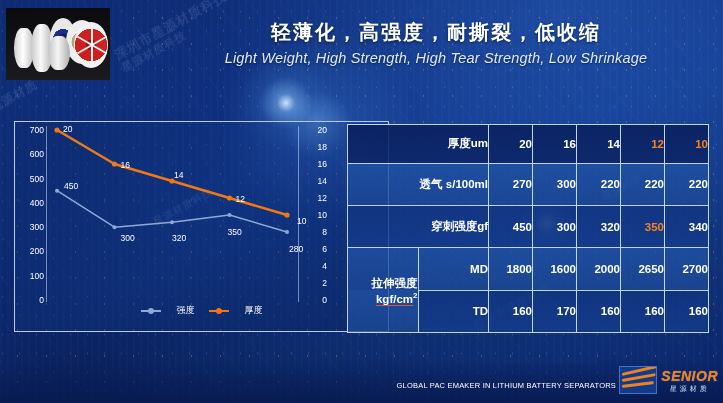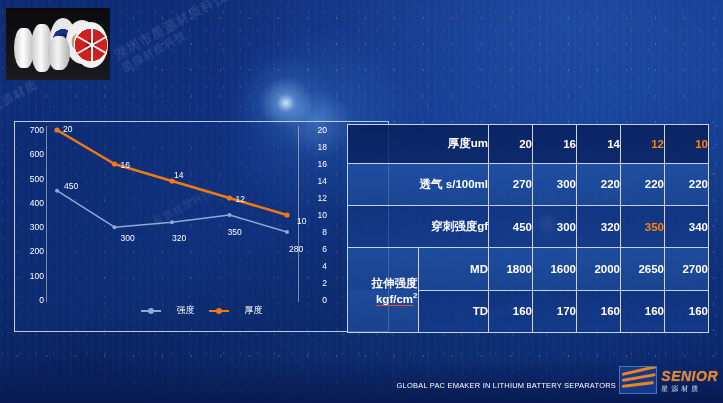--- a/index.html
+++ b/index.html
@@ -119,21 +119,21 @@
   .kgf{position:relative;display:inline-block;}
   .kgf u{text-decoration:none;border-bottom:1px solid #e0533a;}
 
   
   .footer{
     position:absolute;left:0;bottom:0;width:100%;height:44px;
     background:linear-gradient(180deg, rgba(10,33,96,0.0) 0%, rgba(9,30,88,0.55) 40%, rgba(7,25,78,0.85) 100%);
   }
   .f-cn{position:absolute;right:107px;top:8px;color:#ffffff;font-size:9.5px;letter-spacing:1px;}
   .f-en{position:absolute;right:107px;top:22px;color:#ffffff;font-size:7.5px;letter-spacing:.2px;}
-  .logo{position:absolute;right:5px;top:6px;width:99px;height:30px;display:flex;align-items:center;}
+  .logo{position:absolute;right:5px;top:6px;width:99px;height:30px;display:flex;align-items:center;text-align:center;}
   .logo-mark{width:38px;height:26px;background:#123a8c;border:1px solid #4a73bd;position:relative;overflow:hidden;}
   .swoosh{position:absolute;height:3px;background:#f0821c;border-radius:2px;transform-origin:left center;}
   .logo-txt{margin-left:4px;}
   .logo-en{color:#f0821c;font-size:14px;font-weight:bold;font-style:italic;letter-spacing:.5px;line-height:1;
            text-shadow:0 0 1px rgba(255,255,255,.5);}
   .logo-cn{color:#cfe0f7;font-size:7px;letter-spacing:3px;line-height:1;margin-top:2px;}
 </style>
 </head>
 <body>
 
@@ -161,20 +161,24 @@
       <div class="spoke" style="transform:rotate(0deg)"></div>
       <div class="spoke" style="transform:rotate(60deg)"></div>
       <div class="spoke" style="transform:rotate(120deg)"></div>
       <div class="spoke" style="transform:rotate(180deg)"></div>
       <div class="spoke" style="transform:rotate(240deg)"></div>
       <div class="spoke" style="transform:rotate(300deg)"></div>
     </div>
     <div class="roll r3"></div>
   </div>
 
+  <div class="headline">
+    <div class="h-cn">轻薄化，高强度，耐撕裂，低收缩</div>
+    <div class="h-en">Light Weight, High Strength, High Tear Strength, Low Shrinkage</div>
+  </div>
 
   <div class="chart-box">
     <div class="chart-inner" id="chart-inner">
       <div class="axis-line" style="left:31px;"></div>
       <div class="axis-line" style="left:283px;"></div>
       <svg id="chart-svg" width="317" height="211" style="position:absolute;left:0;top:0;">
           <polyline points="42,68.71428571428571 99.5,105.14285714285715 157,100.28571428571429 214.5,93 272,110" fill="none" stroke="#8ea9d8" stroke-width="1.5" stroke-linejoin="round"></polyline>
           <circle cx="42" cy="68.71428571428571" r="2" fill="#8ea9d8"></circle>
           <circle cx="99.5" cy="105.14285714285715" r="2" fill="#8ea9d8"></circle>
           <circle cx="157" cy="100.28571428571429" r="2" fill="#8ea9d8"></circle>

